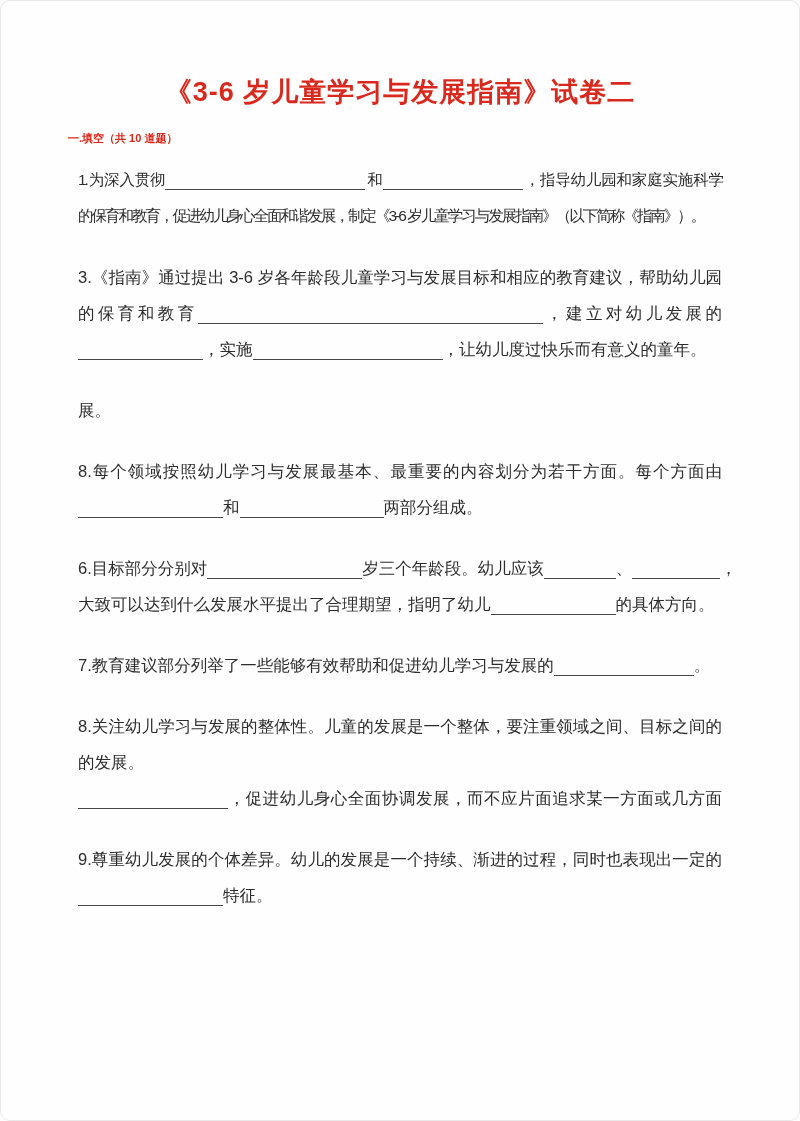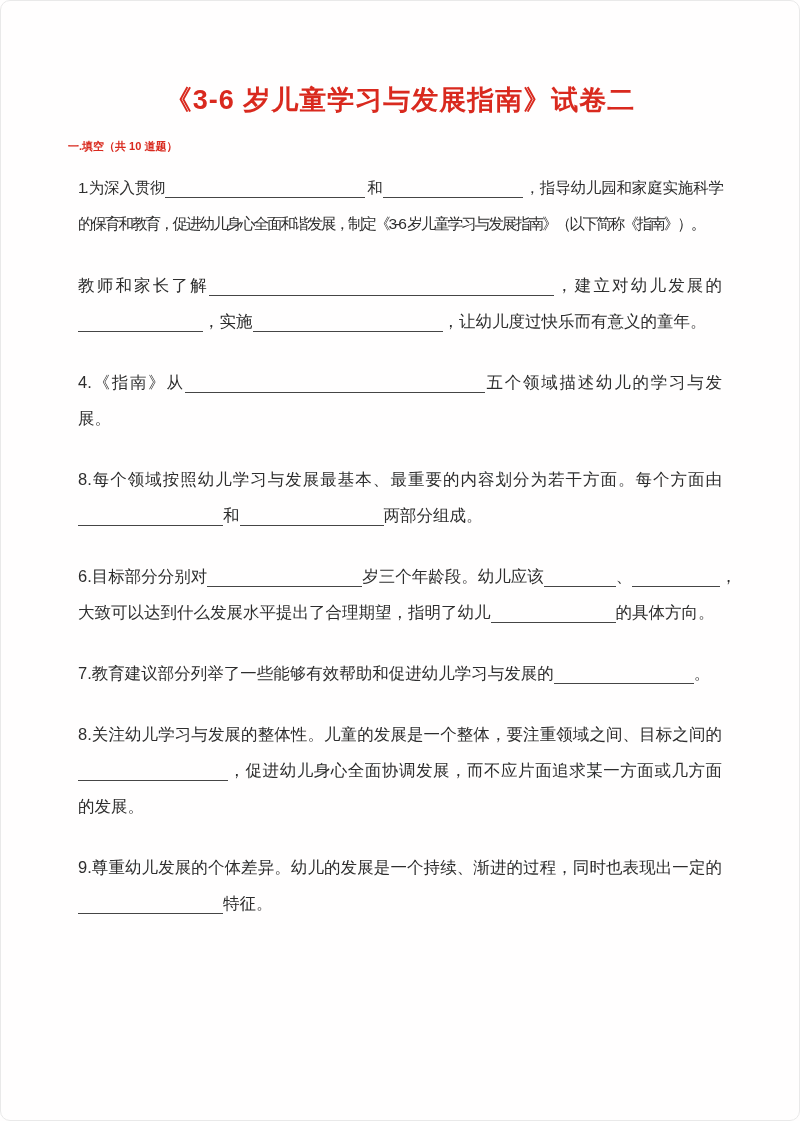--- a/index.html
+++ b/index.html
@@ -19,21 +19,21 @@
     position: absolute;
     inset: 0;
     border: 1px solid #e9e9e9;
     border-radius: 10px;
     pointer-events: none;
   }
   .page {
     padding: 74px 78px 0 78px;
   }
   .title {
-    margin: 8px;
+    margin: 0;
     text-align: center;
     font-size: 27px;
     font-weight: bold;
     letter-spacing: 1px;
     line-height: 36px;
     color: var(--accent, #d9291e);
   }
   .section-header {
     margin: 14px 0 10px -10px;
     font-size: 11px;
@@ -73,42 +73,42 @@
   <div class="frame"></div>
   <div class="page">
     <h1 class="title">《3-6 岁儿童学习与发展指南》试卷二</h1>
     <div class="section-header">一.填空（共 10 道题）</div>
     <div class="questions">
         <div class="q">
           <div class="line j tight"><span>1.为深入贯彻</span><span class="blank" style="width: 200px;"></span><span>和</span><span class="blank" style="width: 140px;"></span><span>，指导幼儿园和家庭实施科学</span></div>
           <div class="line tight"><span>的保育和教育，促进幼儿身心全面和谐发展，制定《3-6 岁儿童学习与发展指南》（以下简称《指南》）。</span></div>
         </div>
         <div class="q">
-          <div class="line j"><span>教师和家长了解</span><span class="blank" style="width: 345px;"></span><span>，建立对幼儿发展的</span></div>
+          <div class="line j"><span>3.《指南》通过提出 3-6 岁各年龄段儿童学习与发展目标和相应的教育建议，帮助幼儿园</span></div>
+          <div class="line j"><span>的保育和教育</span><span class="blank" style="width: 345px;"></span><span>，建立对幼儿发展的</span></div>
           <div class="line"><span class="blank" style="width: 125px;"></span><span>，实施</span><span class="blank" style="width: 190px;"></span><span>，让幼儿度过快乐而有意义的童年。</span></div>
         </div>
         <div class="q">
-          <div class="line j"><span>4.《指南》从</span><span class="blank" style="width: 300px;"></span><span>五个领域描述幼儿的学习与发</span></div>
           <div class="line"><span>展。</span></div>
         </div>
         <div class="q">
           <div class="line j"><span>8.每个领域按照幼儿学习与发展最基本、最重要的内容划分为若干方面。每个方面由</span></div>
           <div class="line"><span class="blank" style="width: 145px;"></span><span>和</span><span class="blank" style="width: 144px;"></span><span>两部分组成。</span></div>
         </div>
         <div class="q">
           <div class="line j"><span>6.目标部分分别对</span><span class="blank" style="width: 155px;"></span><span>岁三个年龄段。幼儿应该</span><span class="blank" style="width: 72px;"></span><span>、</span><span class="blank" style="width: 88px;"></span><span>，</span></div>
           <div class="line"><span>大致可以达到什么发展水平提出了合理期望，指明了幼儿</span><span class="blank" style="width: 125px;"></span><span>的具体方向。</span></div>
         </div>
         <div class="q">
           <div class="line"><span>7.教育建议部分列举了一些能够有效帮助和促进幼儿学习与发展的</span><span class="blank" style="width: 140px;"></span><span>。</span></div>
         </div>
         <div class="q">
           <div class="line j"><span>8.关注幼儿学习与发展的整体性。儿童的发展是一个整体，要注重领域之间、目标之间的</span></div>
+          <div class="line"><span>的发展。</span></div>
           <div class="line j"><span class="blank" style="width: 150px;"></span><span>，促进幼儿身心全面协调发展，而不应片面追求某一方面或几方面</span></div>
-          <div class="line"><span>的发展。</span></div>
         </div>
         <div class="q">
           <div class="line j"><span>9.尊重幼儿发展的个体差异。幼儿的发展是一个持续、渐进的过程，同时也表现出一定的</span></div>
           <div class="line"><span class="blank" style="width: 145px;"></span><span>特征。</span></div>
         </div>
       </div>
   </div>
 </div>
 
 </body></html>

